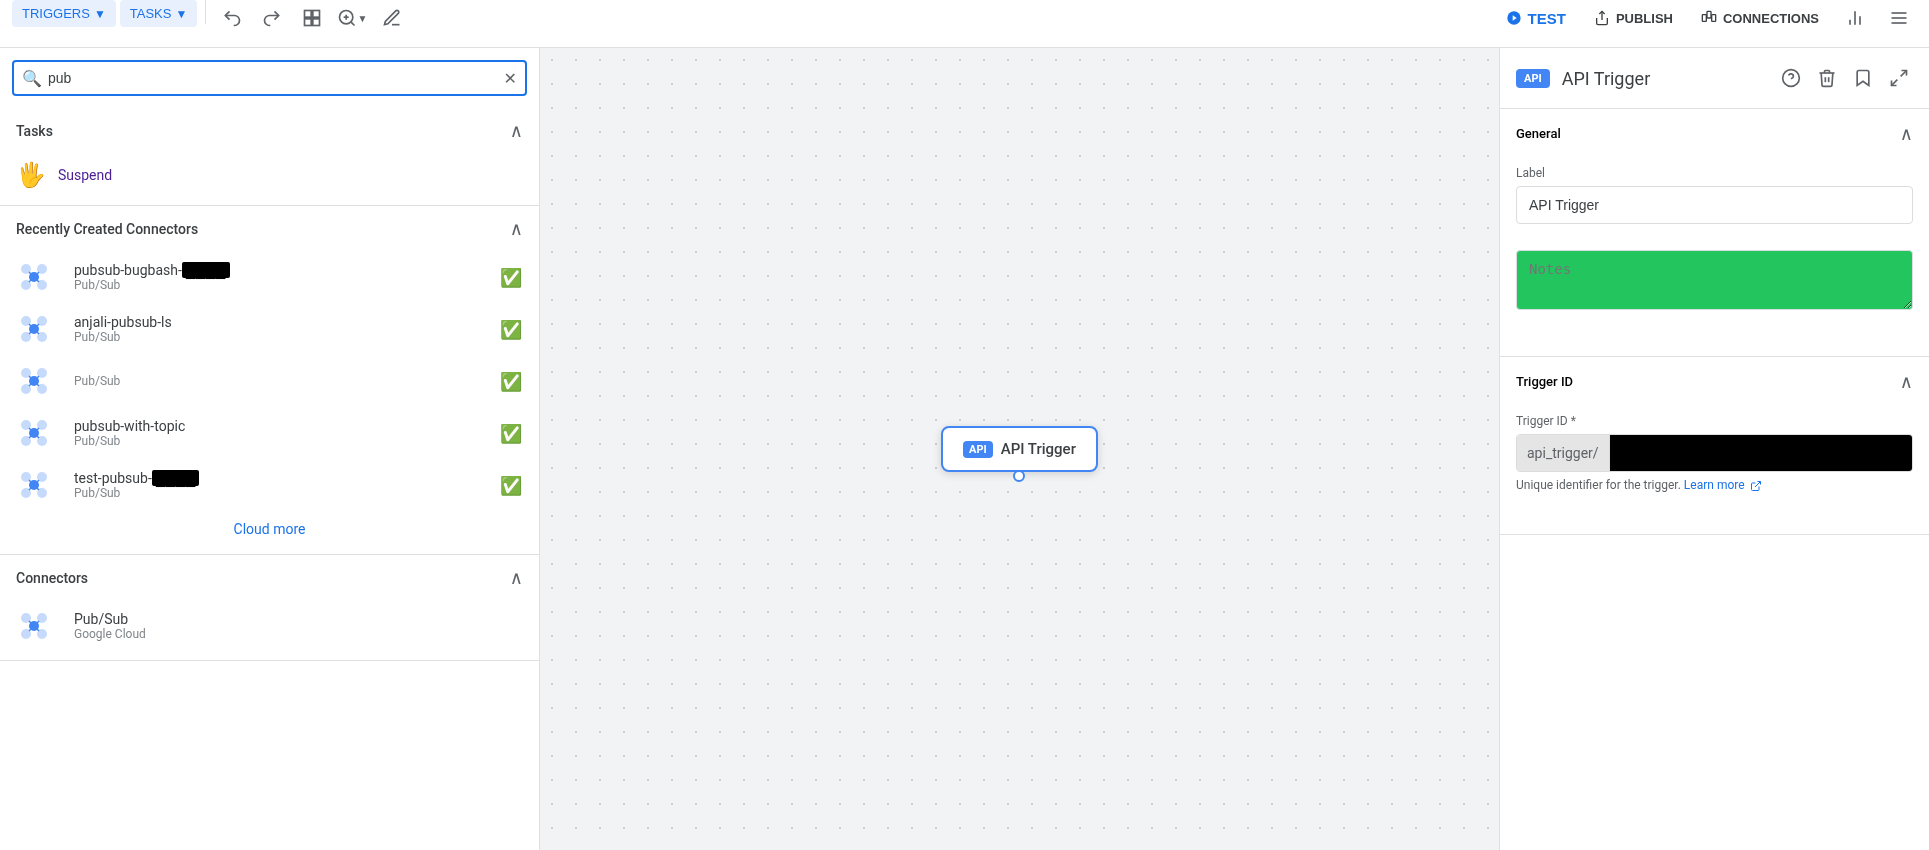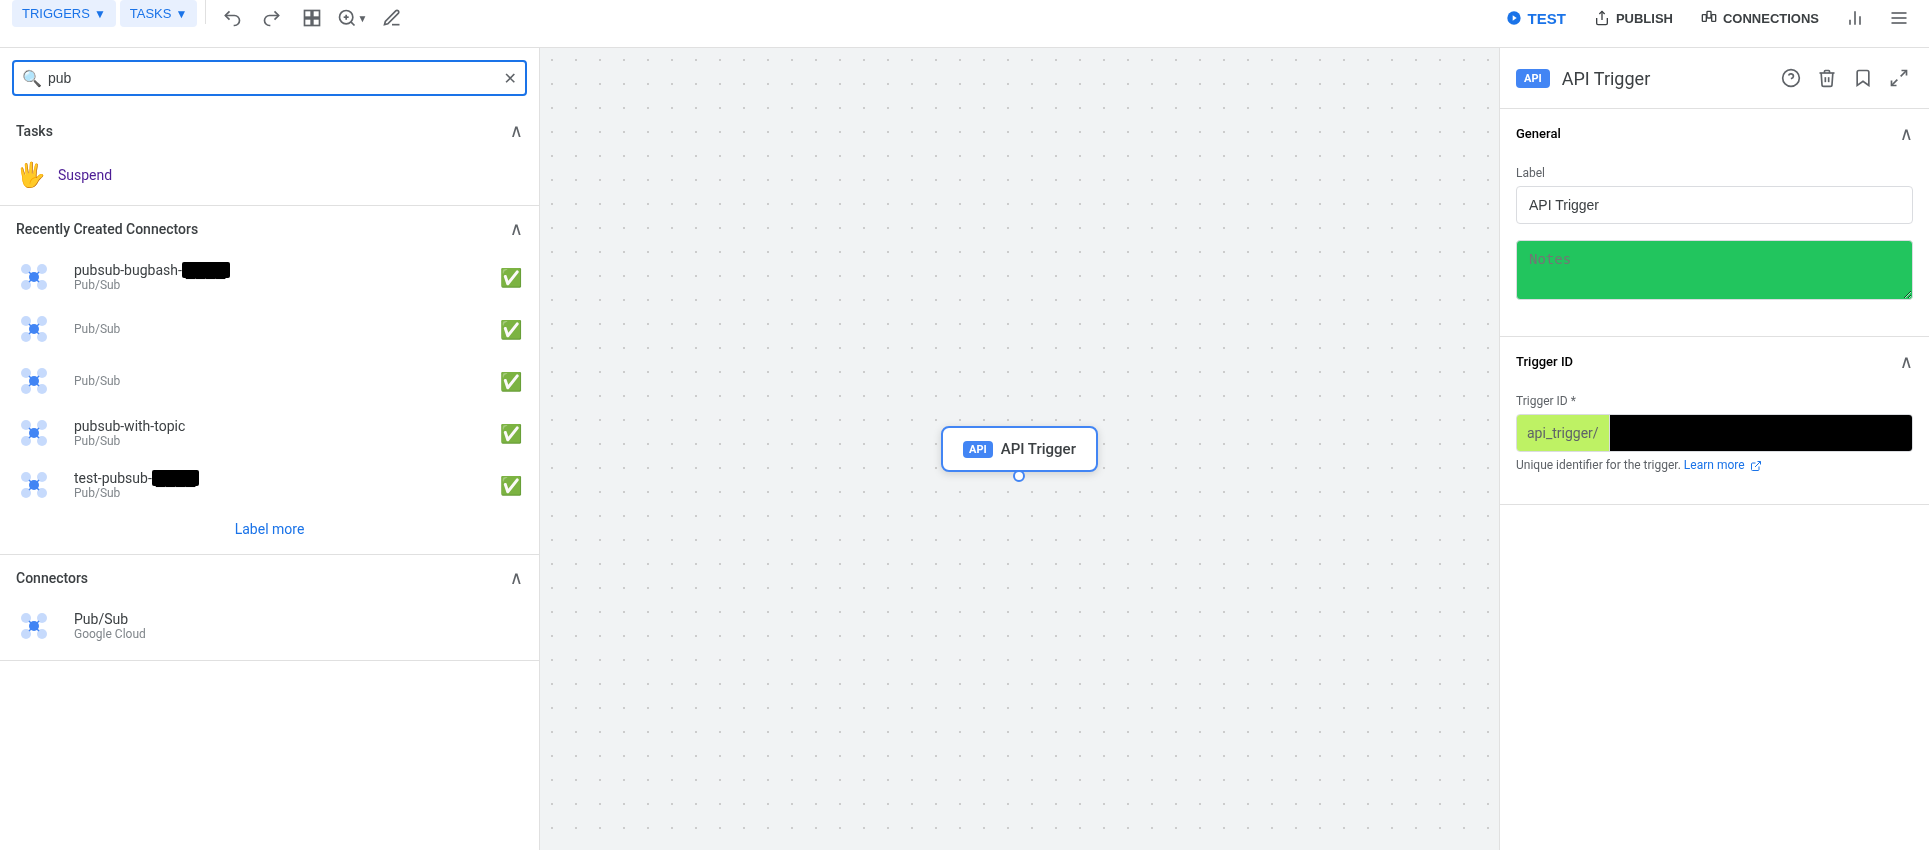--- a/index.html
+++ b/index.html
@@ -159,36 +159,36 @@
     
     .rp-section { border-bottom: 1px solid #e0e0e0; }
     .rp-section-header {
       display: flex; align-items: center; justify-content: space-between;
       padding: 14px 16px; cursor: pointer;
     }
     .rp-section-title { font-size: 13px; font-weight: 500; color: #000000; }
     .rp-section-content { padding: 8px 16px 16px; }
 
     
-    .field-group { margin-bottom: 16px; }
+    .field-group { margin-bottom: 26px; }
     .field-label { font-size: 12px; color: #5f6368; margin-bottom: 6px; }
     .field-input {
       width: 100%; padding: 10px 12px; border: 1px solid #dadce0;
       border-radius: 4px; font-size: 14px; color: #3c4043; outline: none;
       background: #fff;
     }
     .field-textarea {
       width: 100%; padding: 10px 12px; border: 1px solid #dadce0;
       border-radius: 4px; font-size: 14px; color: #3c4043; outline: none;
       resize: vertical; min-height: 60px; background: #22c55e;
     }
 
     
     .trigger-id-field { display: flex; align-items: center; border: 1px solid #dadce0; border-radius: 4px; overflow: hidden; }
-    .trigger-id-prefix { padding: 10px 10px; background: #bef264; font-size: 14px; color: #5f6368; border-right: 1px solid #dadce0; white-space: nowrap; }
+    .trigger-id-prefix { padding: 10px 10px; background: #e5e5e5; font-size: 14px; color: #5f6368; border-right: 1px solid #dadce0; white-space: nowrap; }
     .trigger-id-suffix { flex: 1; padding: 10px 10px; font-size: 14px; color: #3c4043; background: #000; }
     .field-help { font-size: 12px; color: #5f6368; margin-top: 6px; }
     .field-help a { color: #1a73e8; text-decoration: none; }
 
     
     .chevron { font-size: 18px; color: #5f6368; }
 
     
     ::-webkit-scrollbar { width: 6px; }
     ::-webkit-scrollbar-thumb { background: #dadce0; border-radius: 3px; }
@@ -352,20 +352,21 @@
                 <circle cx="8" cy="24" r="5" fill="#4285f4" opacity="0.3"></circle>
                 <circle cx="24" cy="24" r="5" fill="#4285f4" opacity="0.3"></circle>
                 <circle cx="16" cy="16" r="5" fill="#4285f4"></circle>
                 <line x1="11" y1="11" x2="16" y2="16" stroke="#4285f4" stroke-width="1.5"></line>
                 <line x1="21" y1="11" x2="16" y2="16" stroke="#4285f4" stroke-width="1.5"></line>
                 <line x1="11" y1="21" x2="16" y2="16" stroke="#4285f4" stroke-width="1.5"></line>
                 <line x1="21" y1="21" x2="16" y2="16" stroke="#4285f4" stroke-width="1.5"></line>
               </svg>
             </div>
             <div class="connection-text">
+              <div class="connection-name">anjali-pubsub-ls</div>
               <div class="connection-type">Pub/Sub</div>
             </div>
             <span class="connection-status">✅</span>
           </div>
 
           <div class="connection-item">
             <div class="pubsub-icon-wrap">
               <svg class="pubsub-svg" viewBox="0 0 32 32" fill="none">
                 <circle cx="8" cy="8" r="5" fill="#4285f4" opacity="0.3"></circle>
                 <circle cx="24" cy="8" r="5" fill="#4285f4" opacity="0.3"></circle>
@@ -420,21 +421,21 @@
               </svg>
             </div>
             <div class="connection-text">
               <div class="connection-name">test-pubsub-<span style="background:#000; color:#000; border-radius:2px; padding:0 4px;">████</span></div>
               <div class="connection-type">Pub/Sub</div>
             </div>
             <span class="connection-status">✅</span>
           </div>
 
           <div class="show-more">
-            <a>Label more</a>
+            <a>Cloud more</a>
           </div>
         </div>
       </div>
 
       <div class="section">
         <div class="section-header">
           <span class="section-header-title">Connectors</span>
           <span class="chevron">∧</span>
         </div>
         <div class="section-content">

